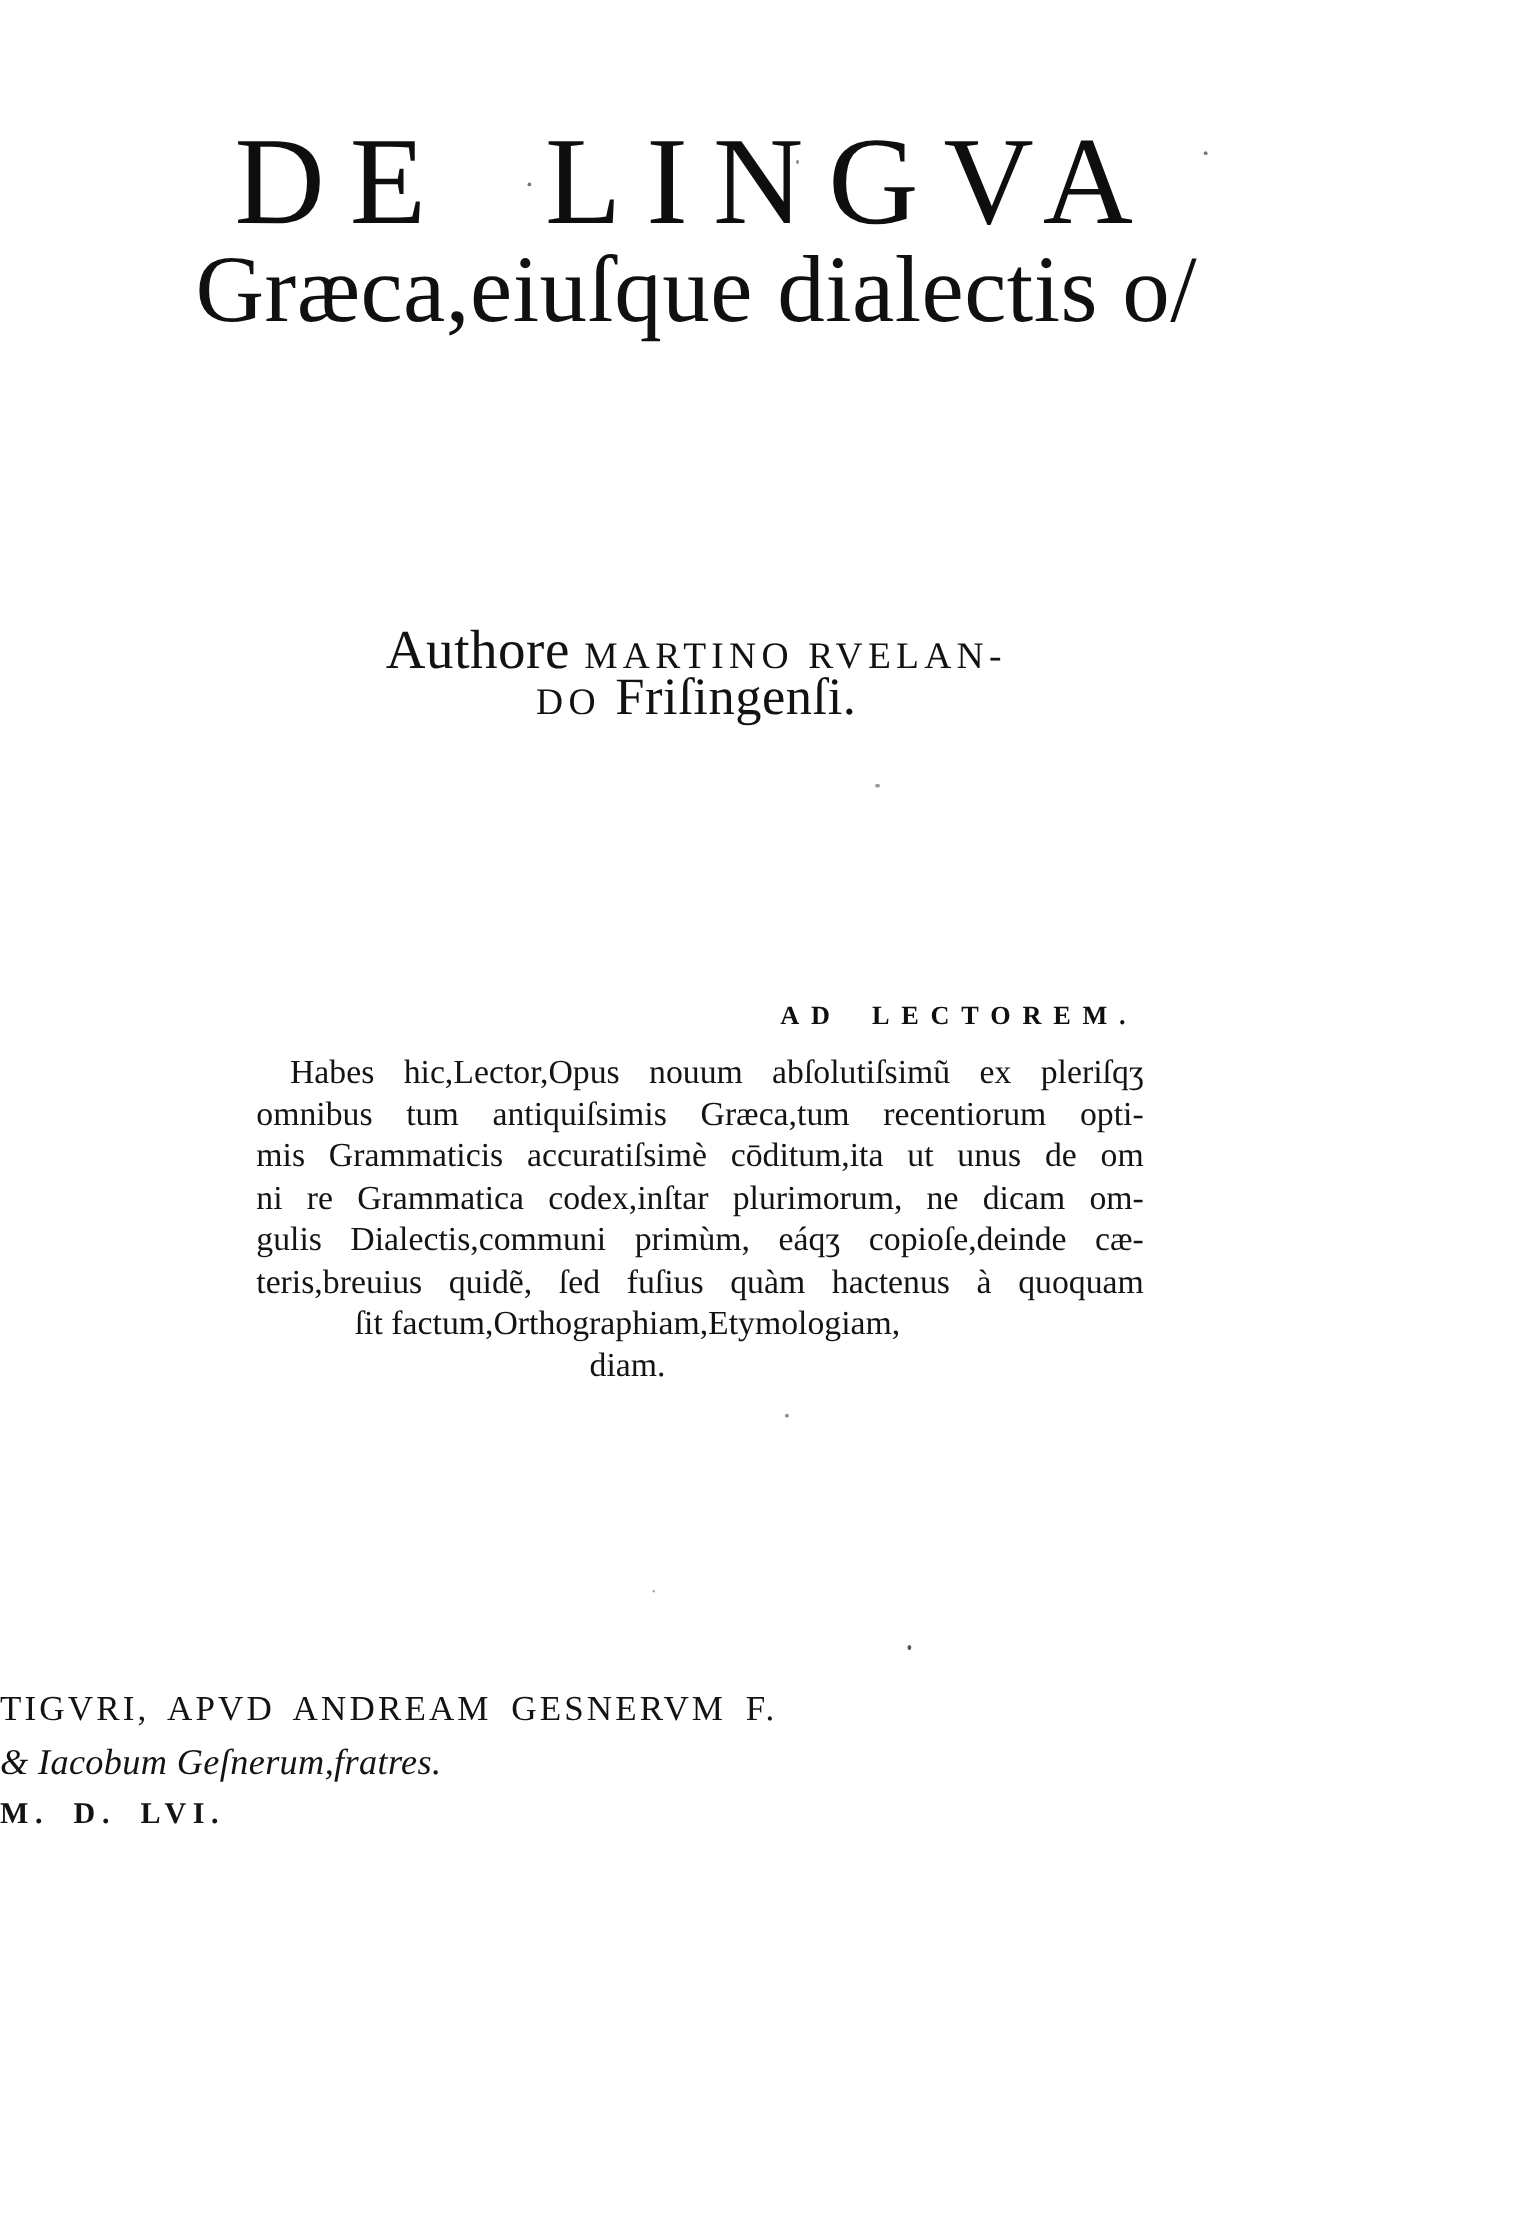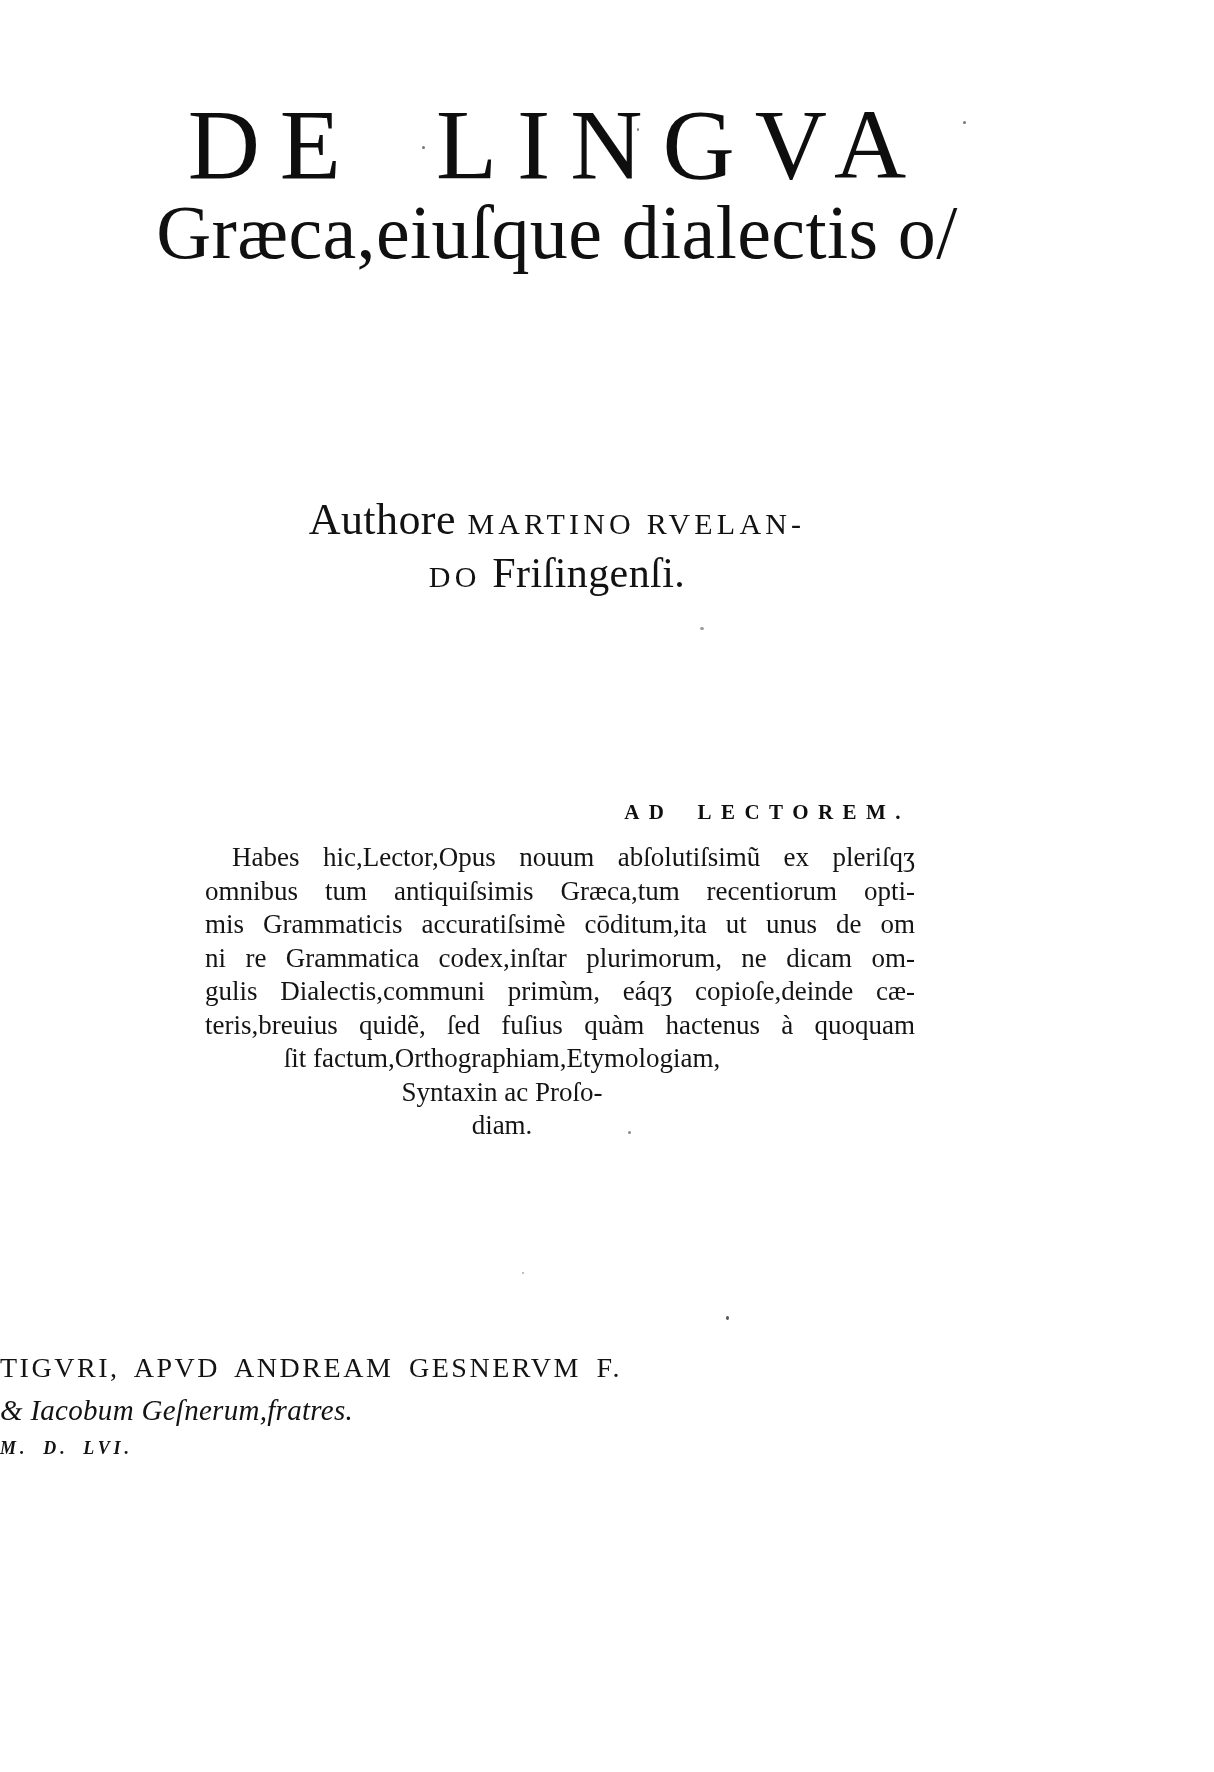--- a/index.html
+++ b/index.html
@@ -53,21 +53,21 @@
   }
   .author-roman {
     font-size: 44px;
     letter-spacing: 0.01em;
   }
   .author-caps {
     font-size: 30px;
     letter-spacing: 0.14em;
   }
   .author2 {
-    top: 549px;
+    top: 534px;
     white-space: nowrap;
   }
   .author2 .author-roman { font-size: 42px; }
   
   .lector-heading {
     position: absolute;
     left: 185px;
     width: 725px;
     top: 800px;
     text-align: right;
@@ -120,26 +120,25 @@
   }
   .imprint2 {
     top: 1394px;
     font-size: 29px;
     font-style: italic;
     letter-spacing: 0.01em;
     white-space: nowrap;
   }
   .imprint3 {
     top: 1438px;
-    font-size: 18px;
+    font-size: 24px;
     font-weight: bold;
     letter-spacing: 0.22em;
     word-spacing: 0.35em;
     white-space: nowrap;
-    font-style: italic;
   }
   
   .speck {
     position: absolute;
     border-radius: 50%;
     background: #777;
   }
 </style>
 </head>
 <body>
@@ -159,21 +158,20 @@
   <div class="lector-heading">AD LECTOREM.</div>
 
   <div class="lector-body">
     <div class="just-line indent">Habes hic,Lector,Opus nouum abſolutiſsimũ ex pleriſqʒ</div>
     <div class="just-line">omnibus tum antiquiſsimis Græca,tum recentiorum opti-</div>
     <div class="just-line">mis Grammaticis accuratiſsimè cōditum,ita ut unus de om</div>
     <div class="just-line">ni re Grammatica codex,inſtar plurimorum, ne dicam om-</div>
     <div class="just-line">gulis Dialectis,communi primùm, eáqʒ copioſe,deinde cæ-</div>
     <div class="just-line">teris,breuius quidẽ, ſed fuſius quàm hactenus à quoquam</div>
     <div class="cent-line">ſit factum,Orthographiam,Etymologiam,</div>
-    <div class="cent-line">Syntaxin ac Proſo-</div>
     <div class="cent-line">diam.</div>
   </div>
 
   <div class="imprint imprint1">TIGVRI, APVD ANDREAM GESNERVM F.</div>
   <div class="imprint imprint2">&amp; Iacobum Geſnerum,fratres.</div>
   <div class="imprint imprint3">M. D. LVI.</div>
 
   <div class="speck" style="left:422px; top:146px; width:3px; height:3px;"></div>
   <div class="speck" style="left:637px; top:128px; width:2px; height:3px;"></div>
   <div class="speck" style="left:963px; top:121px; width:3px; height:3px;"></div>

